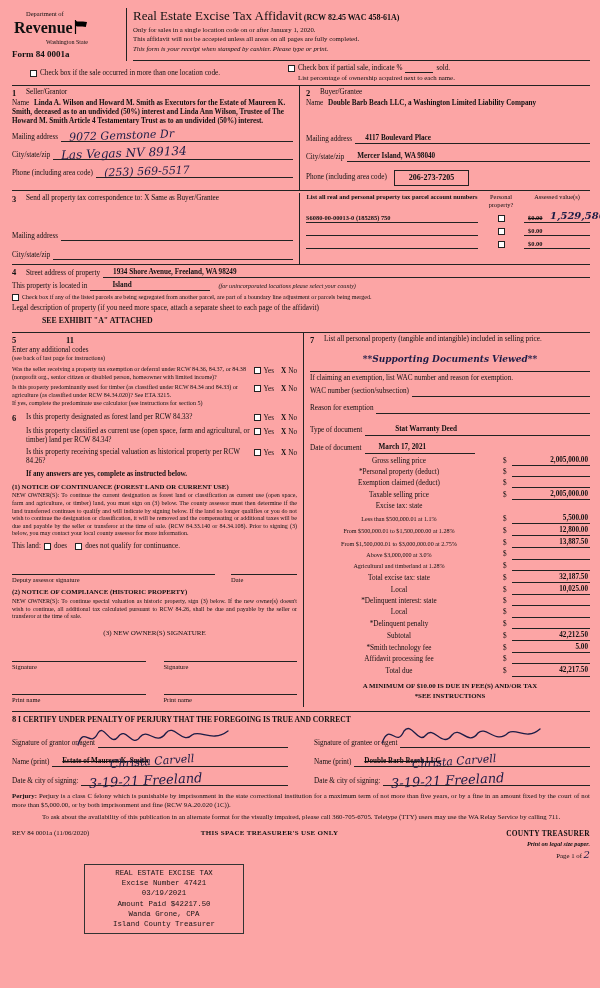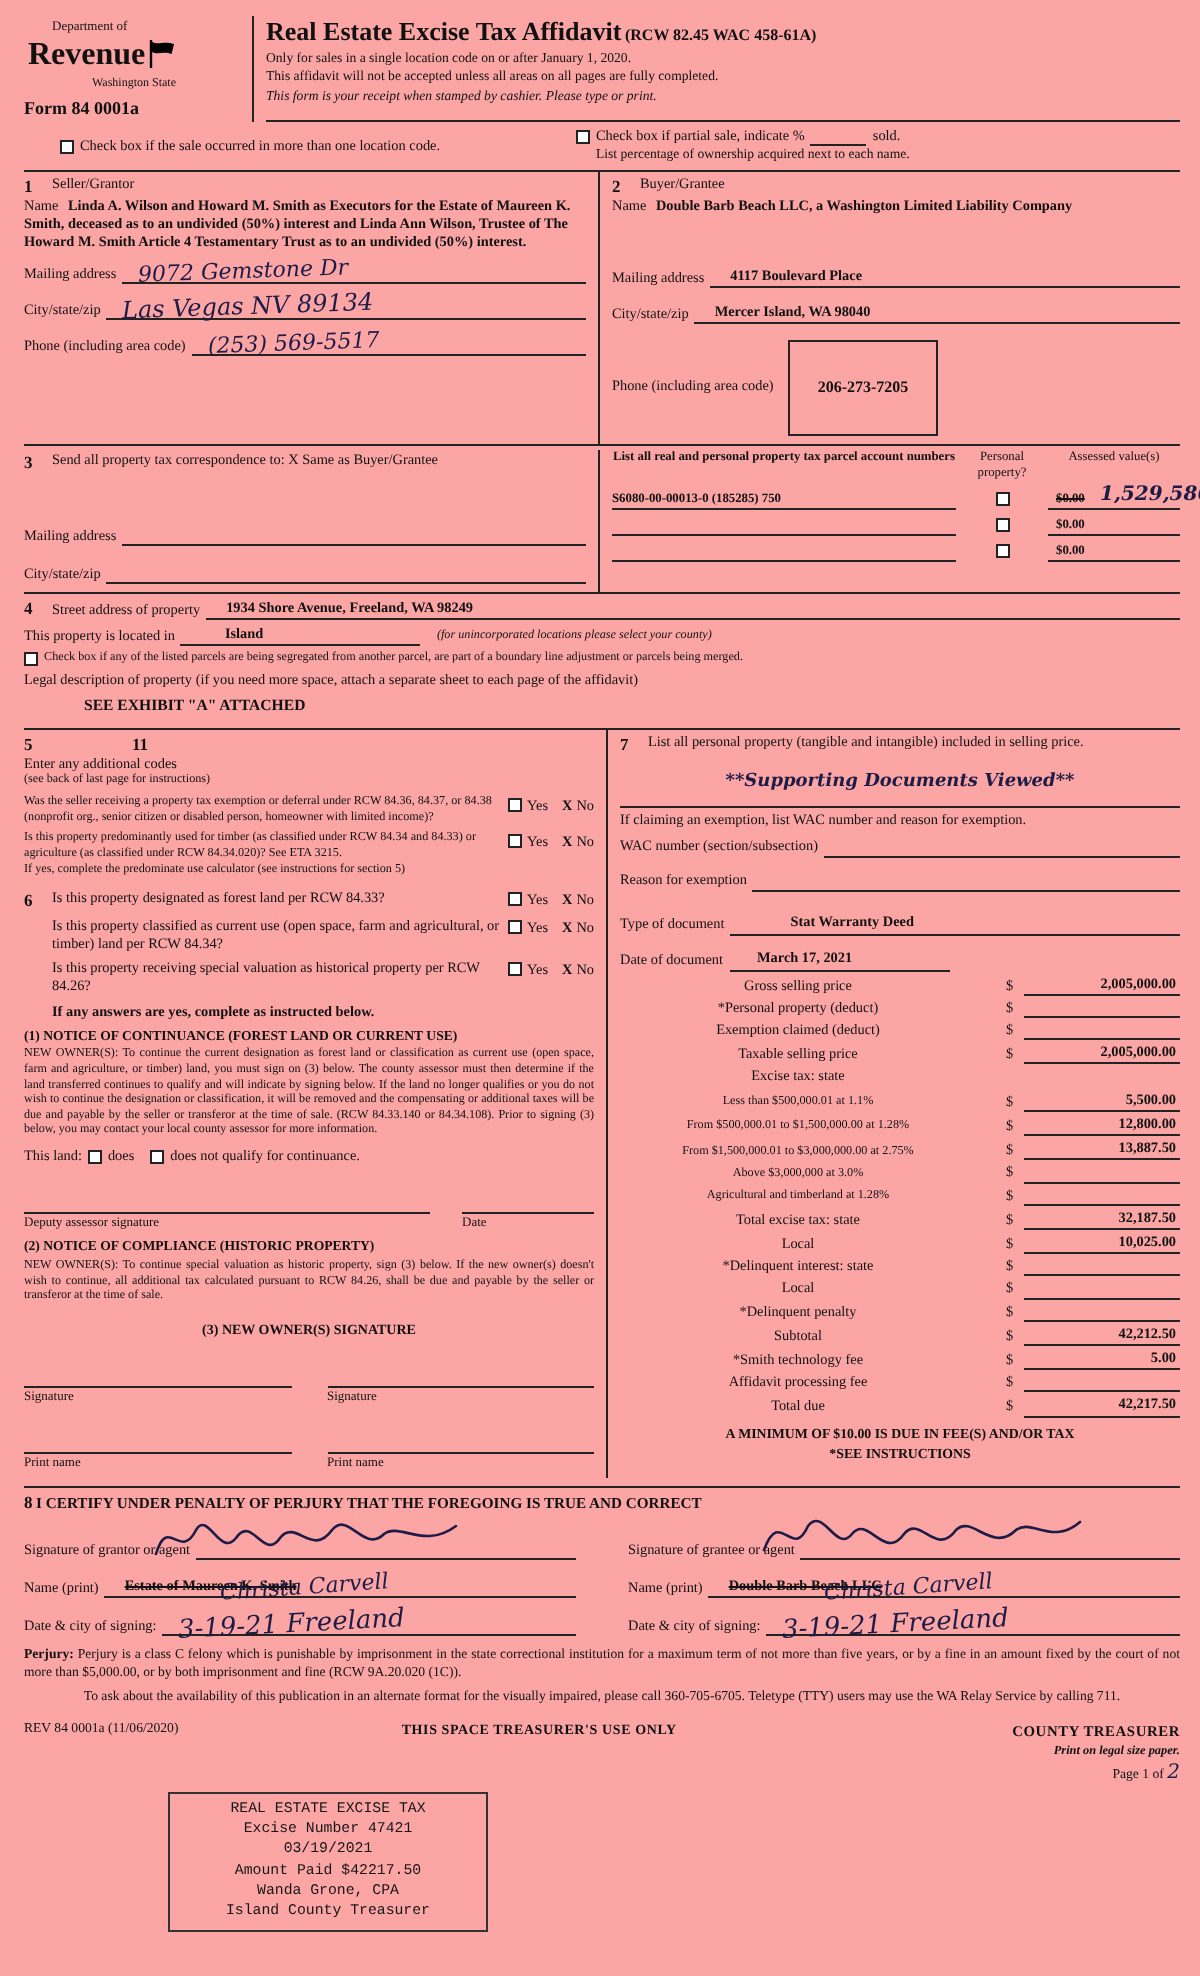--- a/index.html
+++ b/index.html
@@ -22,38 +22,38 @@
 
   
   .header { display:flex; }
   .logo-col { width:112px; flex:none; padding-top:2px; }
   .dept1 { font-size:6.5px; margin-left:14px; }
   .rev-row { display:flex; align-items:center; margin-left:2px; }
   .revenue { font-size:16px; font-weight:bold; }
   .dept3 { font-size:6px; margin-left:34px; }
   .vdiv { width:1px; background:#222; margin:0 6px 0 2px; flex:none; }
   .title-col { flex:1; border-bottom:1px solid #222; padding-bottom:2px; }
-  .form-title { font-size:13px; font-weight:bold; }
+  .form-title { font-size:13px; font-weight:normal; }
   .form-title-ref { font-size:8px; font-weight:bold; }
   .hnote { font-size:6.8px; margin-top:1px; }
   .form-number { font-size:9px; font-weight:bold; margin-top:3px; }
 
   .checks { display:flex; margin:3px 0 2px 18px; }
   .check1 { width:258px; display:flex; align-items:center; flex:none; }
   .check2-line { display:flex; align-items:center; }
   .pct-blank { display:inline-block; width:28px; border-bottom:1px solid #222; height:8px; margin:0 3px; }
   .ownership { margin-left:10px; font-size:6.8px; margin-top:1px; }
 
   .main { border-top:1px solid #222; margin-top:2px; }
   .cols12 { display:flex; }
   .c1 { width:288px; flex:none; padding:2px 6px 4px 0; border-right:1px solid #222; }
   .c2 { flex:1; padding:2px 0 4px 6px; }
   .sechead { display:flex; }
   .secnum { font-weight:bold; font-size:8.5px; width:14px; flex:none; }
-  .phonebox { border:1px solid #222; padding:18px 14px; font-size:8px; font-weight:bold; margin-left:4px; }
+  .phonebox { border:1px solid #222; padding:2px 14px; font-size:8px; font-weight:bold; margin-left:4px; }
 
   .sec3 { display:flex; border-top:1px solid #222; padding-top:2px; }
   .sec3-left { width:288px; flex:none; padding-right:6px; border-right:1px solid #222; padding-bottom:4px; }
   .sec3-right { flex:1; padding-left:6px; font-size:6.4px; }
   .pt-head { display:flex; text-align:center; }
   .pt-c1 { flex:1; }
   .pt-c2 { width:46px; flex:none; }
   .pt-c3 { width:66px; flex:none; }
   .pt-row { display:flex; align-items:flex-end; margin-top:4px; }
   .pt-row .pt-c1 { border-bottom:1px solid #222; min-height:9px; font-weight:bold; }
@@ -73,21 +73,21 @@
   .xmark { font-weight:bold; margin:0 2px 0 7px; }
   .code11 { font-weight:bold; font-size:8.5px; margin-left:40px; }
   .notice-h { font-weight:bold; margin-top:4px; font-size:6.8px; }
   .notice-p { font-size:6.05px; line-height:1.25; margin-top:1px; text-align:justify; }
   .landline { display:flex; align-items:center; margin-top:4px; }
   .dep-row { display:flex; gap:16px; margin-top:12px; }
   .dep-main { flex:1; }
   .dep-date { width:66px; flex:none; }
   .sigline { border-bottom:1px solid #222; height:12px; }
   .siglabel { font-size:6.5px; margin-top:1px; }
-  .newowner-h { font-weight:bold; text-align:center; margin-top:8px; font-size:7px; }
+  .newowner-h { font-weight:normal; text-align:center; margin-top:8px; font-size:7px; }
   .sig2 { display:flex; gap:18px; margin-top:12px; }
   .sig2 > div { flex:1; }
 
   .viewed { text-align:center; font-style:italic; font-weight:bold; font-size:9px; margin:8px 4px 6px; font-family:"DejaVu Serif", serif; }
   .taxrow { display:flex; align-items:flex-end; margin-top:2px; }
   .taxlabel { flex:1; text-align:center; padding-right:15px; }
   .dollar { width:9px; flex:none; }
   .amt { width:78px; flex:none; border-bottom:1px solid #222; text-align:right; font-weight:bold; min-height:9px; padding-right:2px; }
   .amt.noline { border-bottom:none; }
   .minnote { font-weight:bold; text-align:center; font-size:6.9px; margin-top:5px; }

